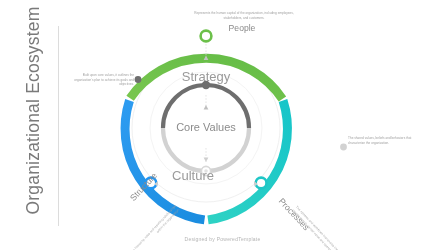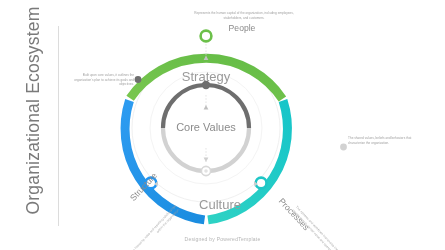--- a/index.html
+++ b/index.html
@@ -92,21 +92,21 @@
     left: 66px; top: 196px;
     transform: rotate(-47deg);
     transform-origin: left top;
   }
   #label-processes {
     left: 222px; top: 196px;
     transform: rotate(47deg);
     transform-origin: left top;
   }
   #label-strategy { left: 144px; top: 69px; transform: translateX(-50%); }
-  #label-culture  { left: 158px; top: 168px; transform: translateX(-50%); margin-top: 29px; }
+  #label-culture  { left: 131px; top: 168px; transform: translateX(-50%); }
   #label-core     { left: 144px; top: 121px; transform: translateX(-50%); }
 
   
   .note {
     position: absolute;
     font-size: 3.1px;
     line-height: 1.5;
     color: #9e9e9e;
     letter-spacing: 0.02px;
   }

